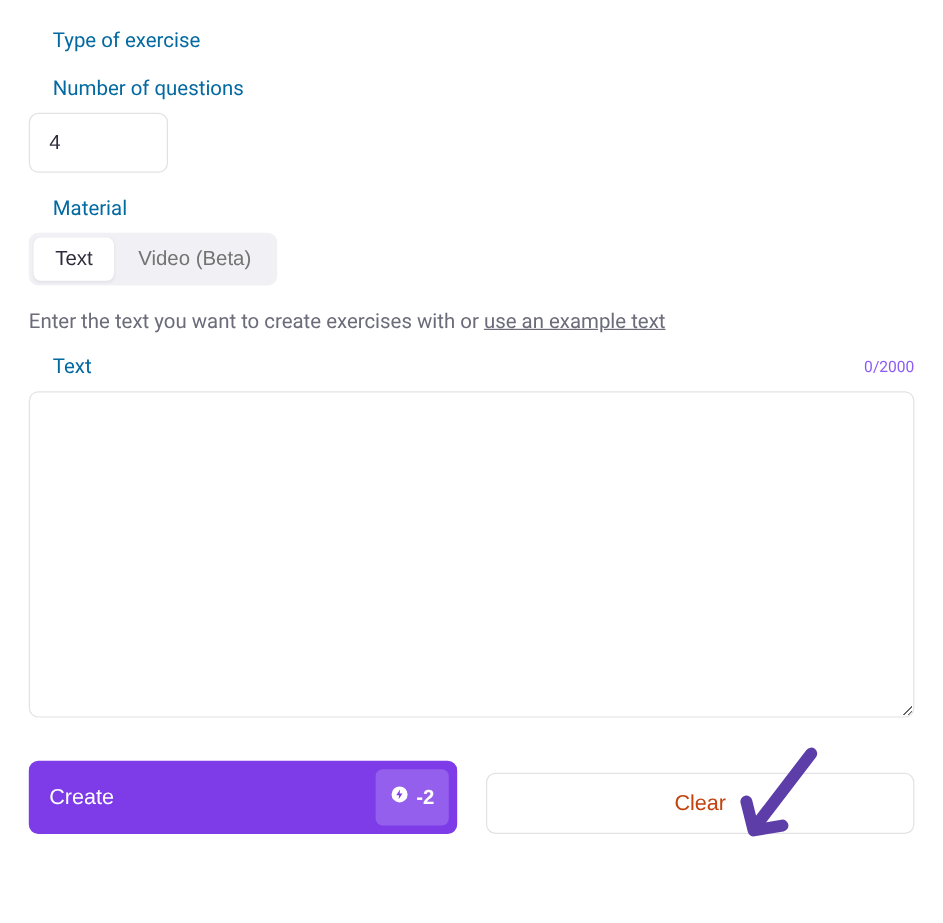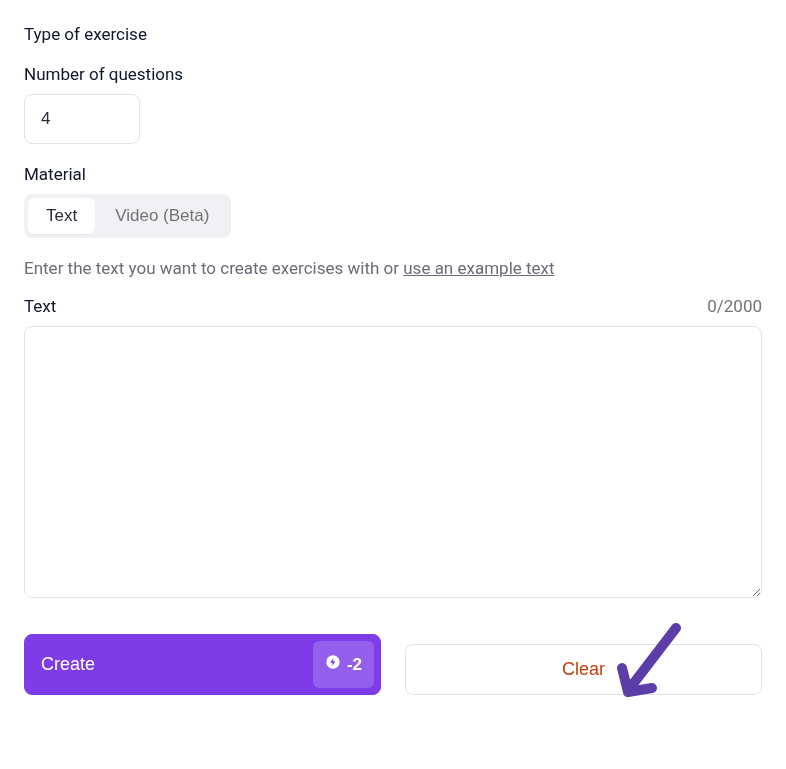--- a/index.html
+++ b/index.html
@@ -13,23 +13,24 @@
       padding: 24px;
       width: 786px;
       color: #2c2c3a;
     }
     .form-group {
       margin-bottom: 20px;
     }
     .label {
       display: block;
       font-size: 17px;
-      color: #0f172a;
+      color: #0369a1;
       margin-bottom: 10px;
       font-weight: 400;
+      margin-left: 20px;
     }
     .select-wrapper {
       position: relative;
       width: 100%;
     }
     .select {
       width: 100%;
       padding: 14px 16px;
       font-size: 17px;
       color: #2c2c3a;
@@ -87,22 +88,22 @@
       color: #6b6b7a;
       cursor: pointer;
     }
     .text-header {
       display: flex;
       justify-content: space-between;
       align-items: center;
       margin-bottom: 10px;
     }
     .char-count {
-      font-size: 17px;
-      color: #737373;
+      font-size: 13px;
+      color: #8b5cf6;
     }
     .textarea {
       width: 100%;
       height: 272px;
       padding: 14px 16px;
       font-size: 16px;
       color: #2c2c3a;
       background: #ffffff;
       border: 1px solid #e2e2e6;
       border-radius: 8px;

